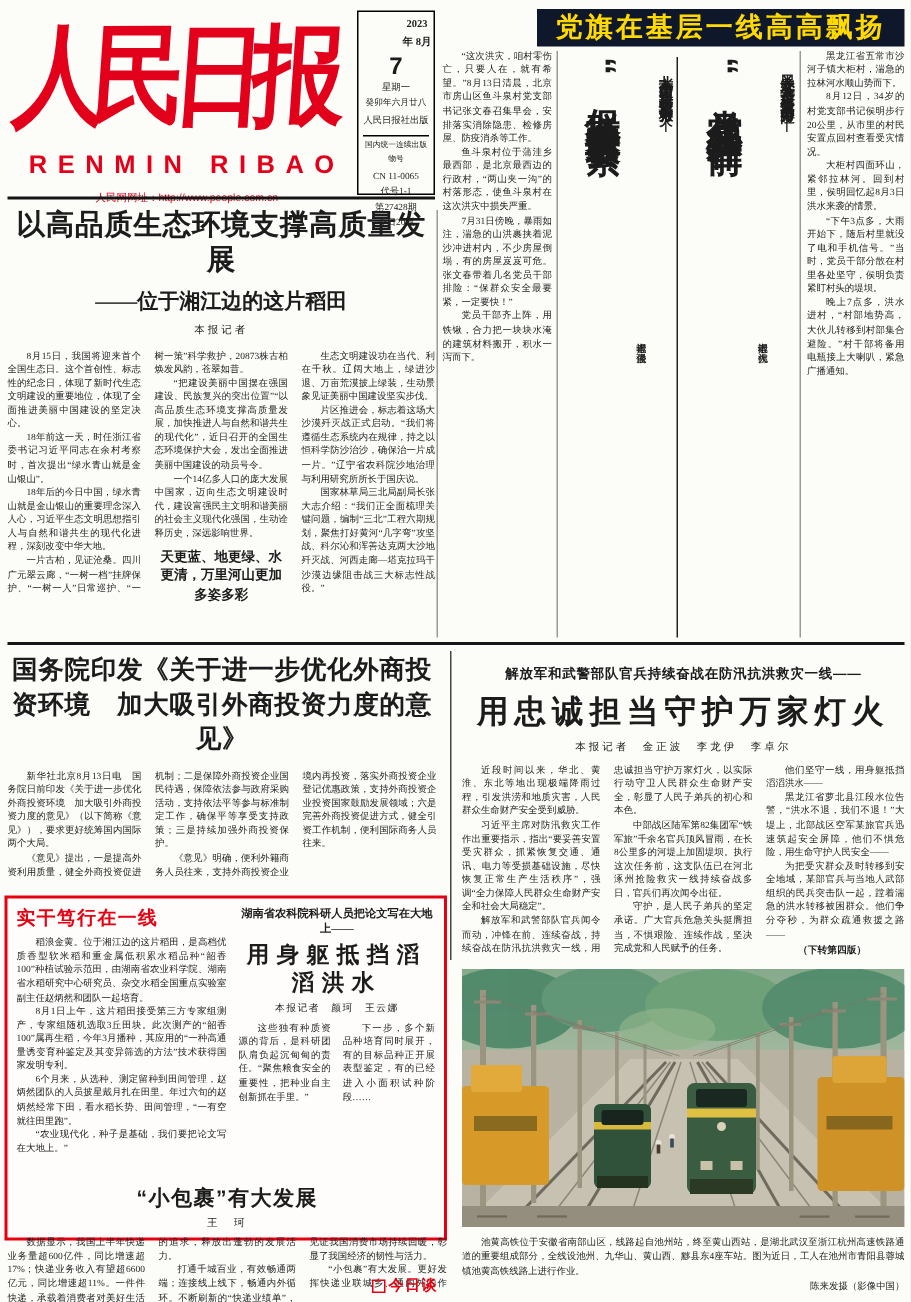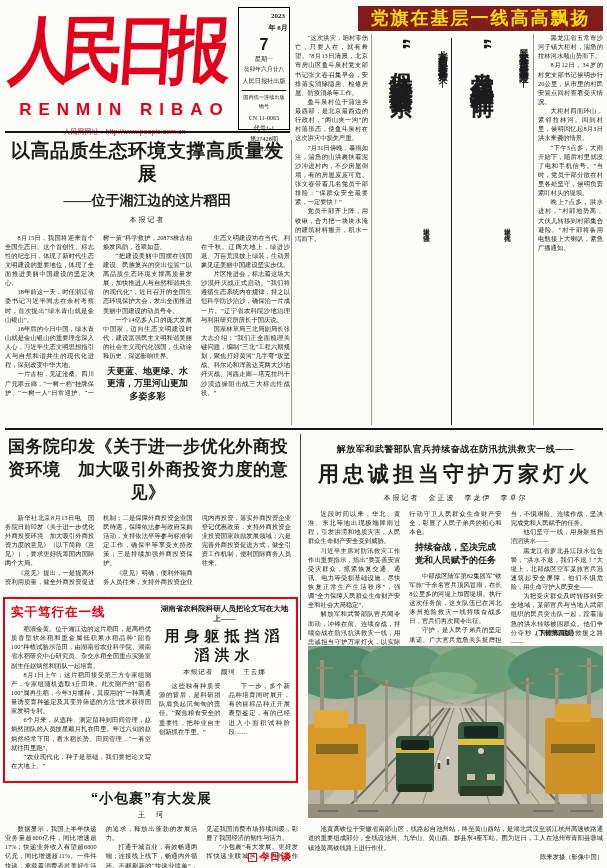--- a/index.html
+++ b/index.html
@@ -17,21 +17,21 @@
               font-size:17px;letter-spacing:7px;margin-top:24px;text-align:center;}
   .mast-site{color:#e3001b;font-size:7px;margin-top:7px;text-align:center;font-family:"Liberation Sans",sans-serif;}
 
   .date-box{border:1px solid #000;text-align:center;padding:3px 1px;box-sizing:border-box;
             font-size:6.2px;line-height:1.7;}
   .date-month{font-size:7px;font-weight:bold;padding-left:28px;}
   .date-day{font-size:16px;font-weight:bold;font-family:"Liberation Sans",sans-serif;line-height:1.2;}
   .date-sep{border-top:1px solid #000;margin:3px 2px 2px 2px;padding-top:2px;}
 
   
-  .banner{background:#7f1d1d;color:#ffd900;font-family:"Liberation Sans",sans-serif;font-weight:bold;
+  .banner{background:#0f172a;color:#ffd900;font-family:"Liberation Sans",sans-serif;font-weight:bold;
           font-size:18px;letter-spacing:2px;text-align:center;line-height:25px;white-space:nowrap;}
 
   
   .bodytxt{font-size:6.3px;line-height:1.45;text-align:justify;overflow:hidden;}
   .bodytxt p{margin:0;text-indent:2em;}
   .cols3{column-count:3;column-gap:9px;}
   .cols2{column-count:2;column-gap:8px;}
   .crosshead{font-family:"Liberation Sans",sans-serif;font-weight:bold;font-size:9px;line-height:1.35;
              text-align:center;text-indent:0 !important;margin:5px 2px !important;break-inside:avoid;}
 
@@ -168,32 +168,31 @@
   <div class="rule" style="left:300px;top:434px;width:1px;height:206px;background:#444;"></div>
 
   <div class="abs" style="left:308px;top:443px;width:295px;">
     <div class="kicker-h">解放军和武警部队官兵持续奋战在防汛抗洪救灾一线——</div>
     <div class="headline-flood">用忠诚担当守护万家灯火</div>
     <div class="byline">本报记者　金正波　李龙伊　李卓尔</div>
     <div class="bodytxt cols3" style="margin-top:6px;height:138px;">
       <p>近段时间以来，华北、黄淮、东北等地出现极端降雨过程，引发洪涝和地质灾害，人民群众生命财产安全受到威胁。</p>
       <p>习近平主席对防汛救灾工作作出重要指示，指出“要妥善安置受灾群众，抓紧恢复交通、通讯、电力等受损基础设施，尽快恢复正常生产生活秩序”，强调“全力保障人民群众生命财产安全和社会大局稳定”。</p>
       <p>解放军和武警部队官兵闻令而动，冲锋在前、连续奋战，持续奋战在防汛抗洪救灾一线，用忠诚担当守护万家灯火，以实际行动守卫人民群众生命财产安全，彰显了人民子弟兵的初心和本色。</p>
-      <p class="crosshead">持续奋战，坚决完成党和人民赋予的任务</p>
       <p>中部战区陆军第82集团军“铁军旅”千余名官兵顶风冒雨，在长8公里多的河堤上加固堤坝。执行这次任务前，这支队伍已在河北涿州抢险救灾一线持续奋战多日，官兵们再次闻令出征。</p>
       <p>守护，是人民子弟兵的坚定承诺。广大官兵危急关头挺膺担当，不惧艰险、连续作战，坚决完成党和人民赋予的任务。</p>
       <p>他们坚守一线，用身躯抵挡滔滔洪水——</p>
       <p>黑龙江省萝北县江段水位告警，“洪水不退，我们不退！”大堤上，北部战区空军某旅官兵迅速筑起安全屏障，他们不惧危险，用生命守护人民安全——</p>
       <p>为把受灾群众及时转移到安全地域，某部官兵与当地人武部组织的民兵突击队一起，蹚着湍急的洪水转移被困群众。他们争分夺秒，为群众疏通救援之路——</p>
 
     </div>
   </div>
   <div class="abs jumpnote" style="left:532px;top:629px;">（下转第四版）</div>
 
-  <div class="abs ricebox" style="left:3px;top:597px;width:295px;height:186px;">
+  <div class="abs ricebox" style="left:3px;top:597px;width:295px;height:230px;">
     <div style="width:140px;overflow:hidden;">
       <div class="rice-tag">实干笃行在一线</div>
       <div class="bodytxt" style="height:155px;">
         <p>稻浪金黄。位于湘江边的这片稻田，是高档优质香型软米稻和重金属低积累水稻品种“韶香100”种植试验示范田，由湖南省农业科学院、湖南省水稻研究中心研究员、杂交水稻全国重点实验室副主任赵炳然和团队一起培育。</p>
         <p>8月1日上午，这片稻田接受第三方专家组测产，专家组随机选取3丘田块。此次测产的“韶香100”属再生稻，今年3月播种，其应用的“一种高通量诱变育种鉴定及其变异筛选的方法”技术获得国家发明专利。</p>
         <p>6个月来，从选种、测定留种到田间管理，赵炳然团队的人员披星戴月扎在田里。年过六旬的赵炳然经常下田，看水稻长势、田间管理，“一有空就往田里跑”。</p>
         <p>“农业现代化，种子是基础，我们要把论文写在大地上。”</p>
       </div>
     </div>
     <div style="flex:1;overflow:hidden;">

